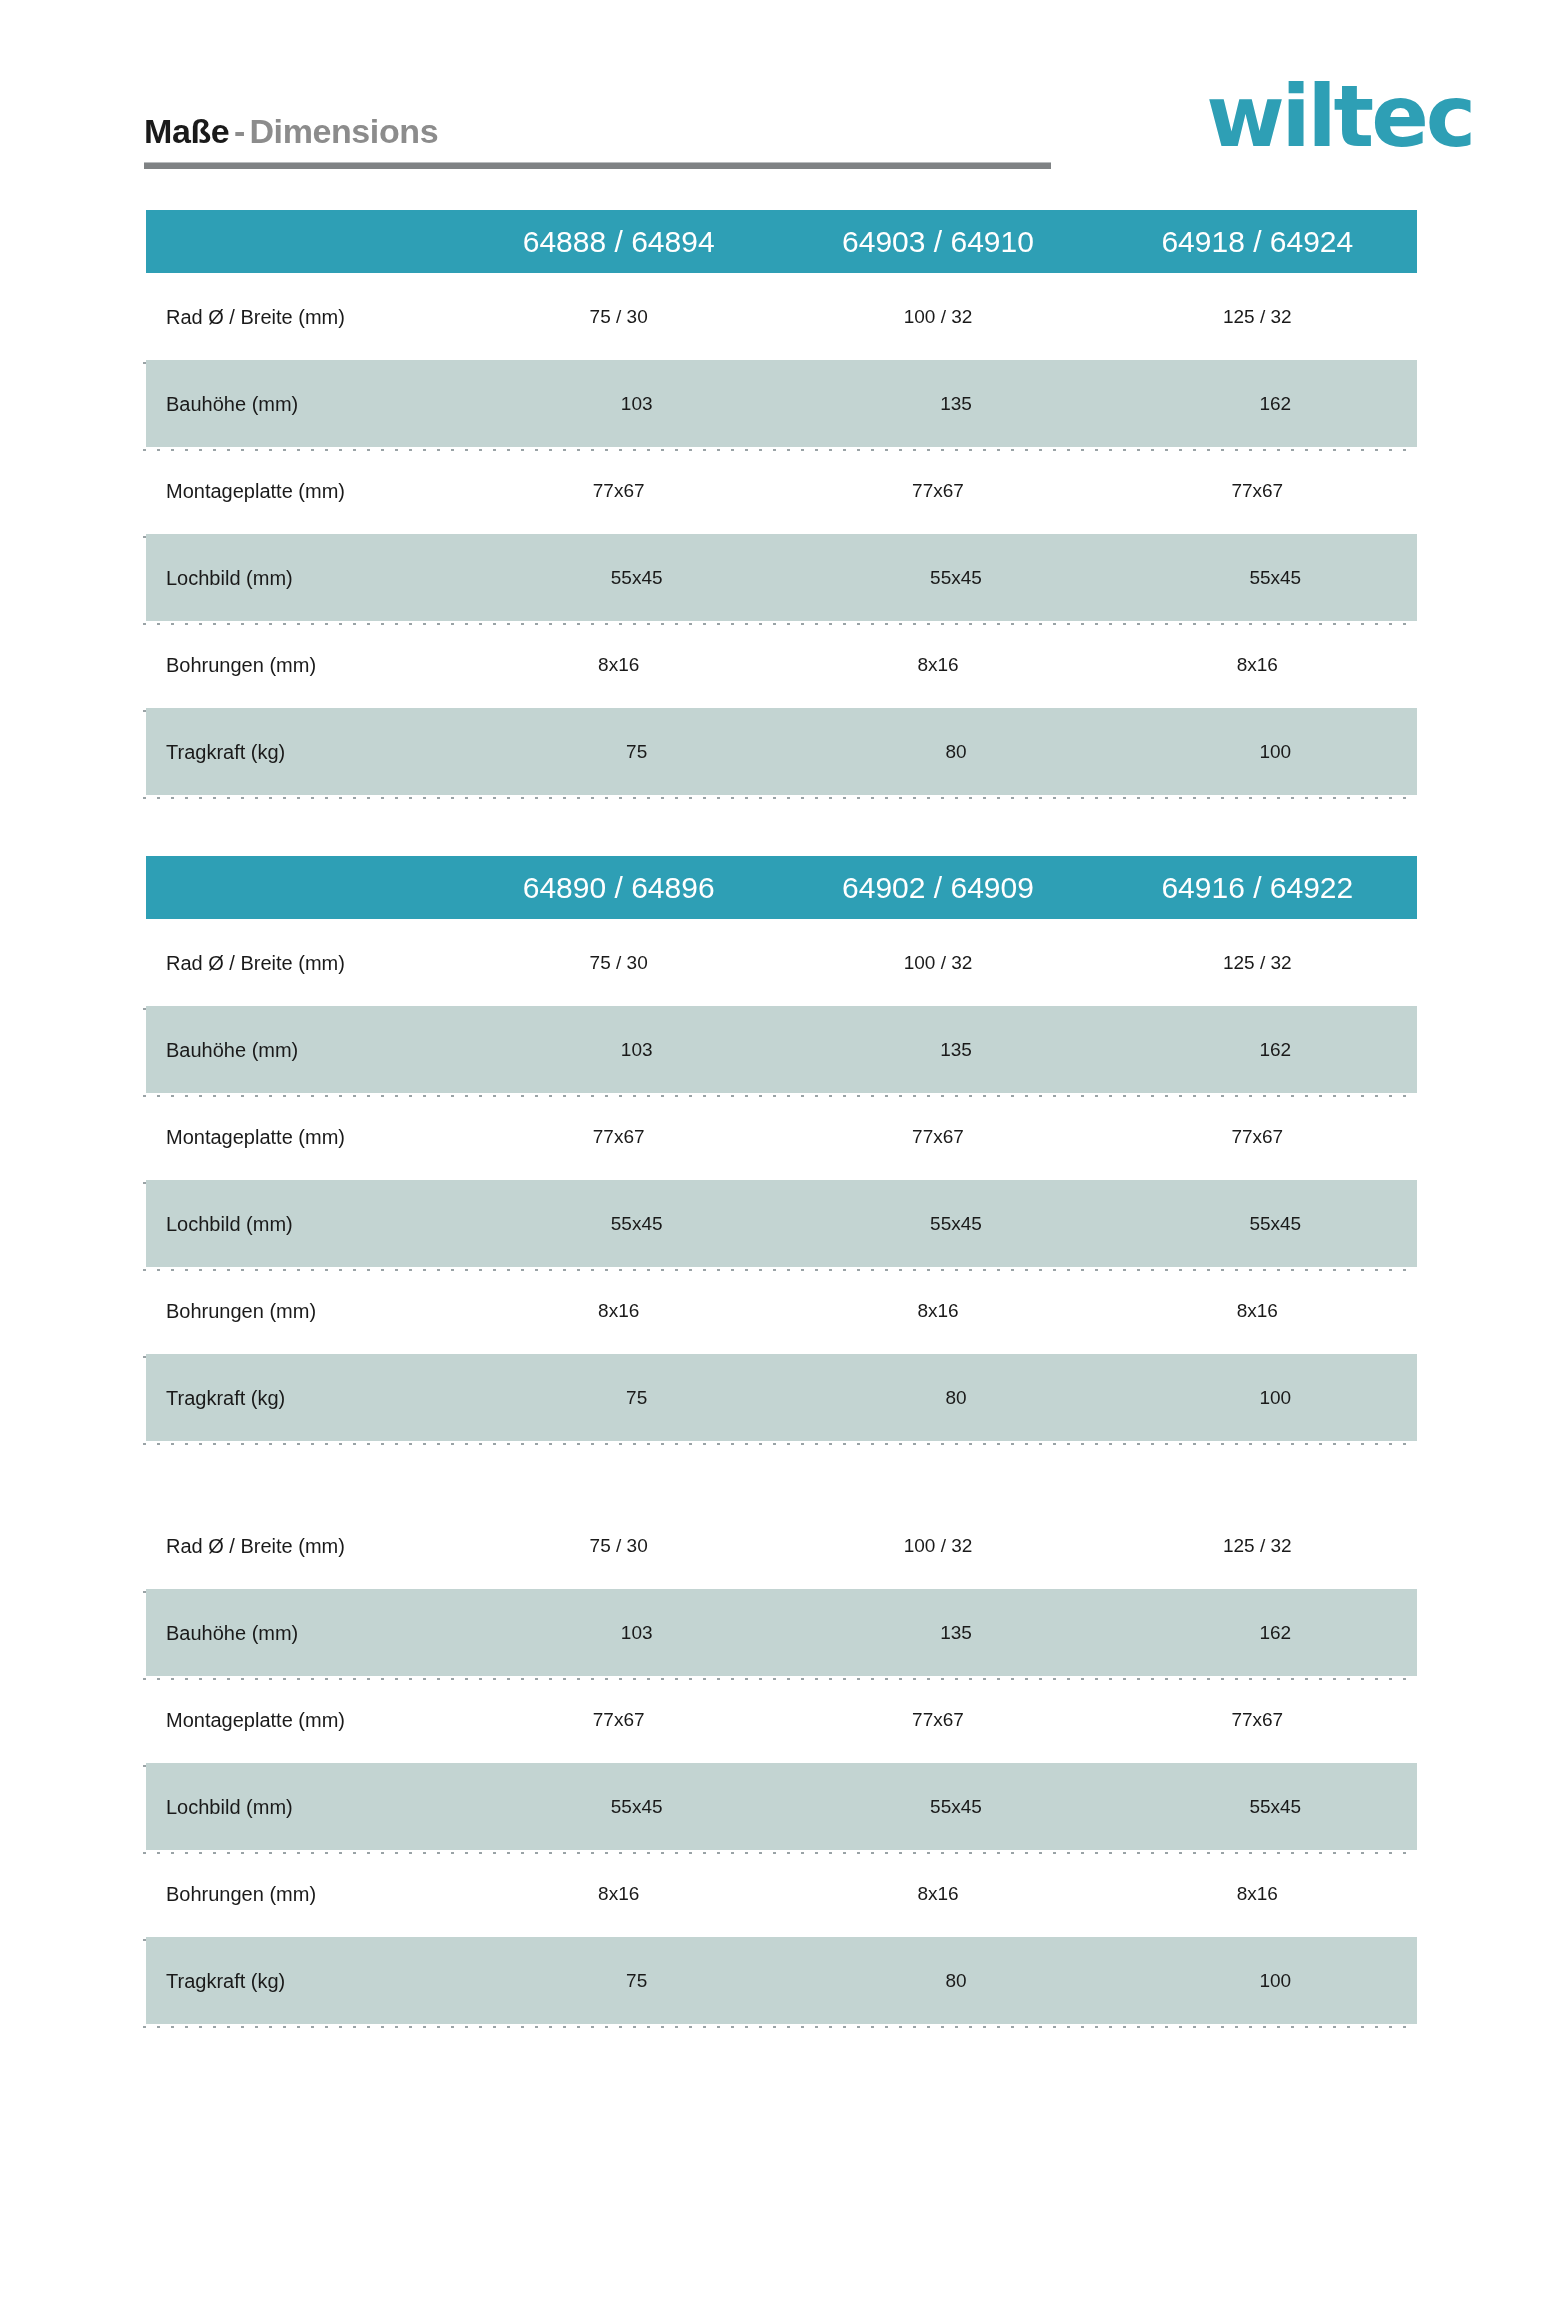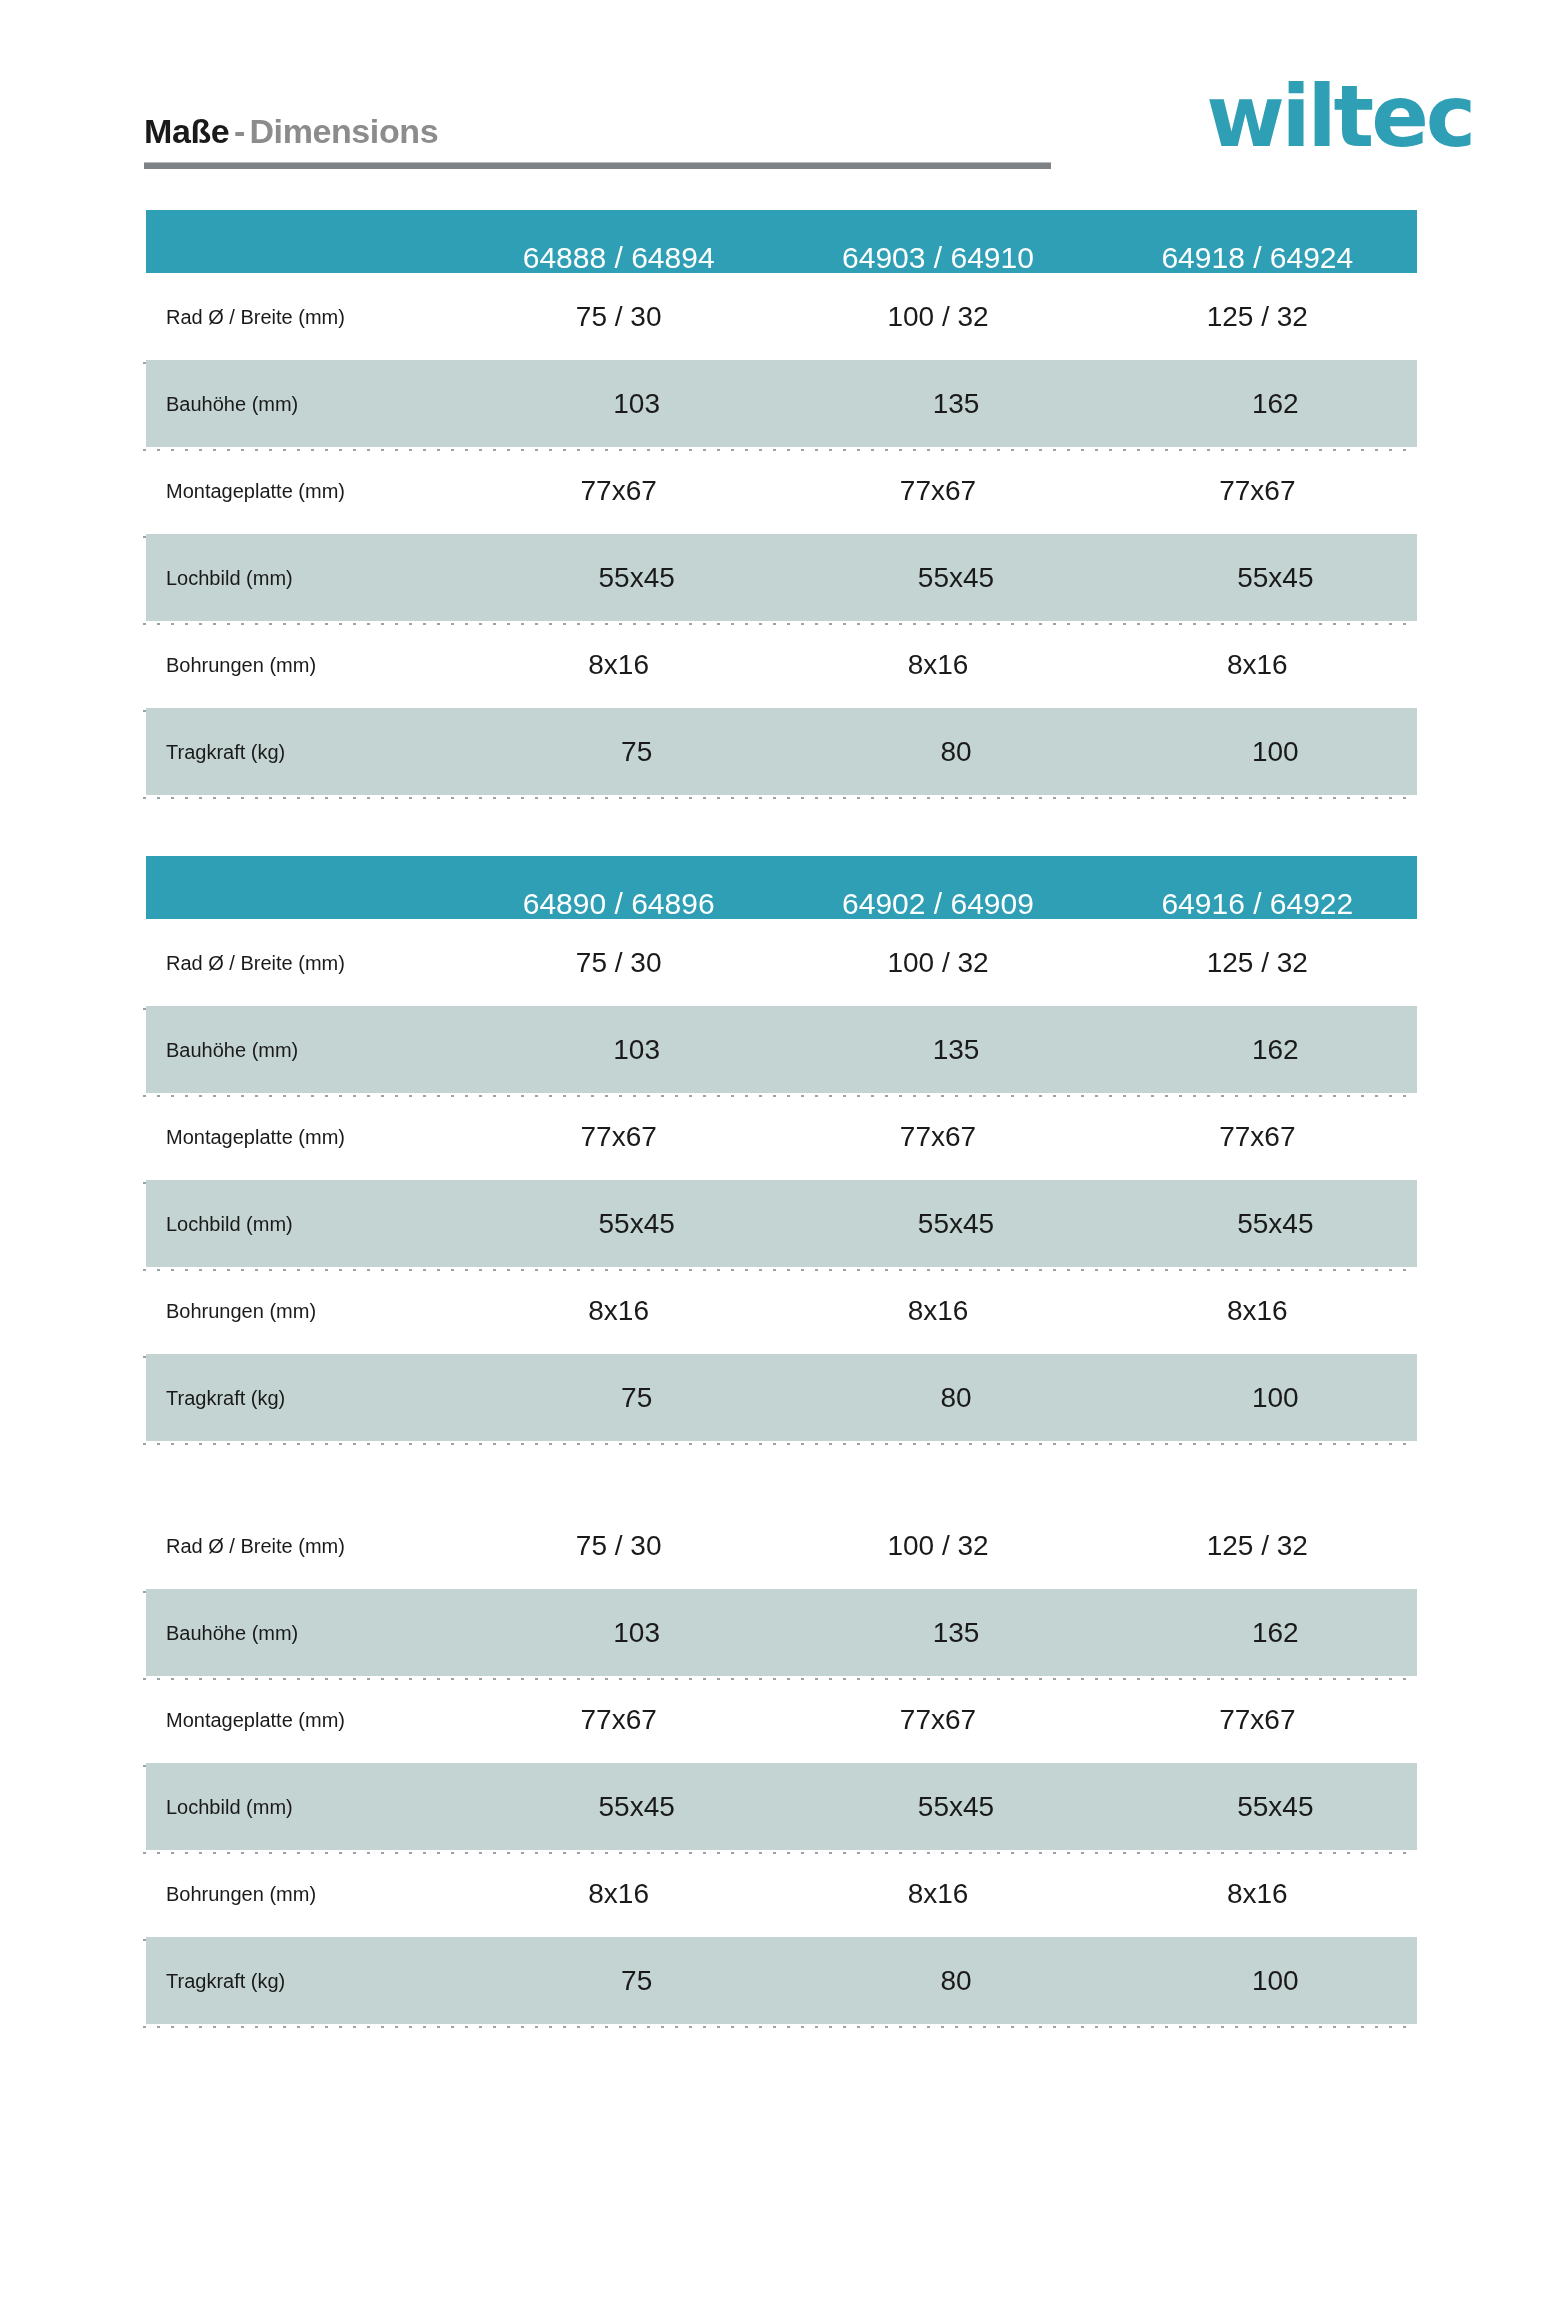--- a/index.html
+++ b/index.html
@@ -90,21 +90,21 @@
   }
 
   .spec-table {
     position: absolute;
     left: 146px;
     width: 1271px;
   }
 
   .thead {
     display: flex;
-    align-items: flex-end;
+    align-items: center;
     height: 63px;
     background: #2e9fb5;
     box-sizing: border-box;
   }
   .thead .cell-label {
     width: 313px;
     flex: 0 0 313px;
   }
   .thead .cell-val {
     flex: 1 1 0;
@@ -146,21 +146,21 @@
     padding-left: 20px;
     box-sizing: border-box;
     font-size: 20px;
     color: #1a1a1a;
     line-height: 1;
     white-space: nowrap;
   }
   .trow .cell-val {
     flex: 1 1 0;
     text-align: center;
-    font-size: 28px;
+    font-size: 19px;
     color: #1a1a1a;
     line-height: 1;
     white-space: nowrap;
   }
 </style>
 </head>
 <body>
 
 <div class="page">
 

